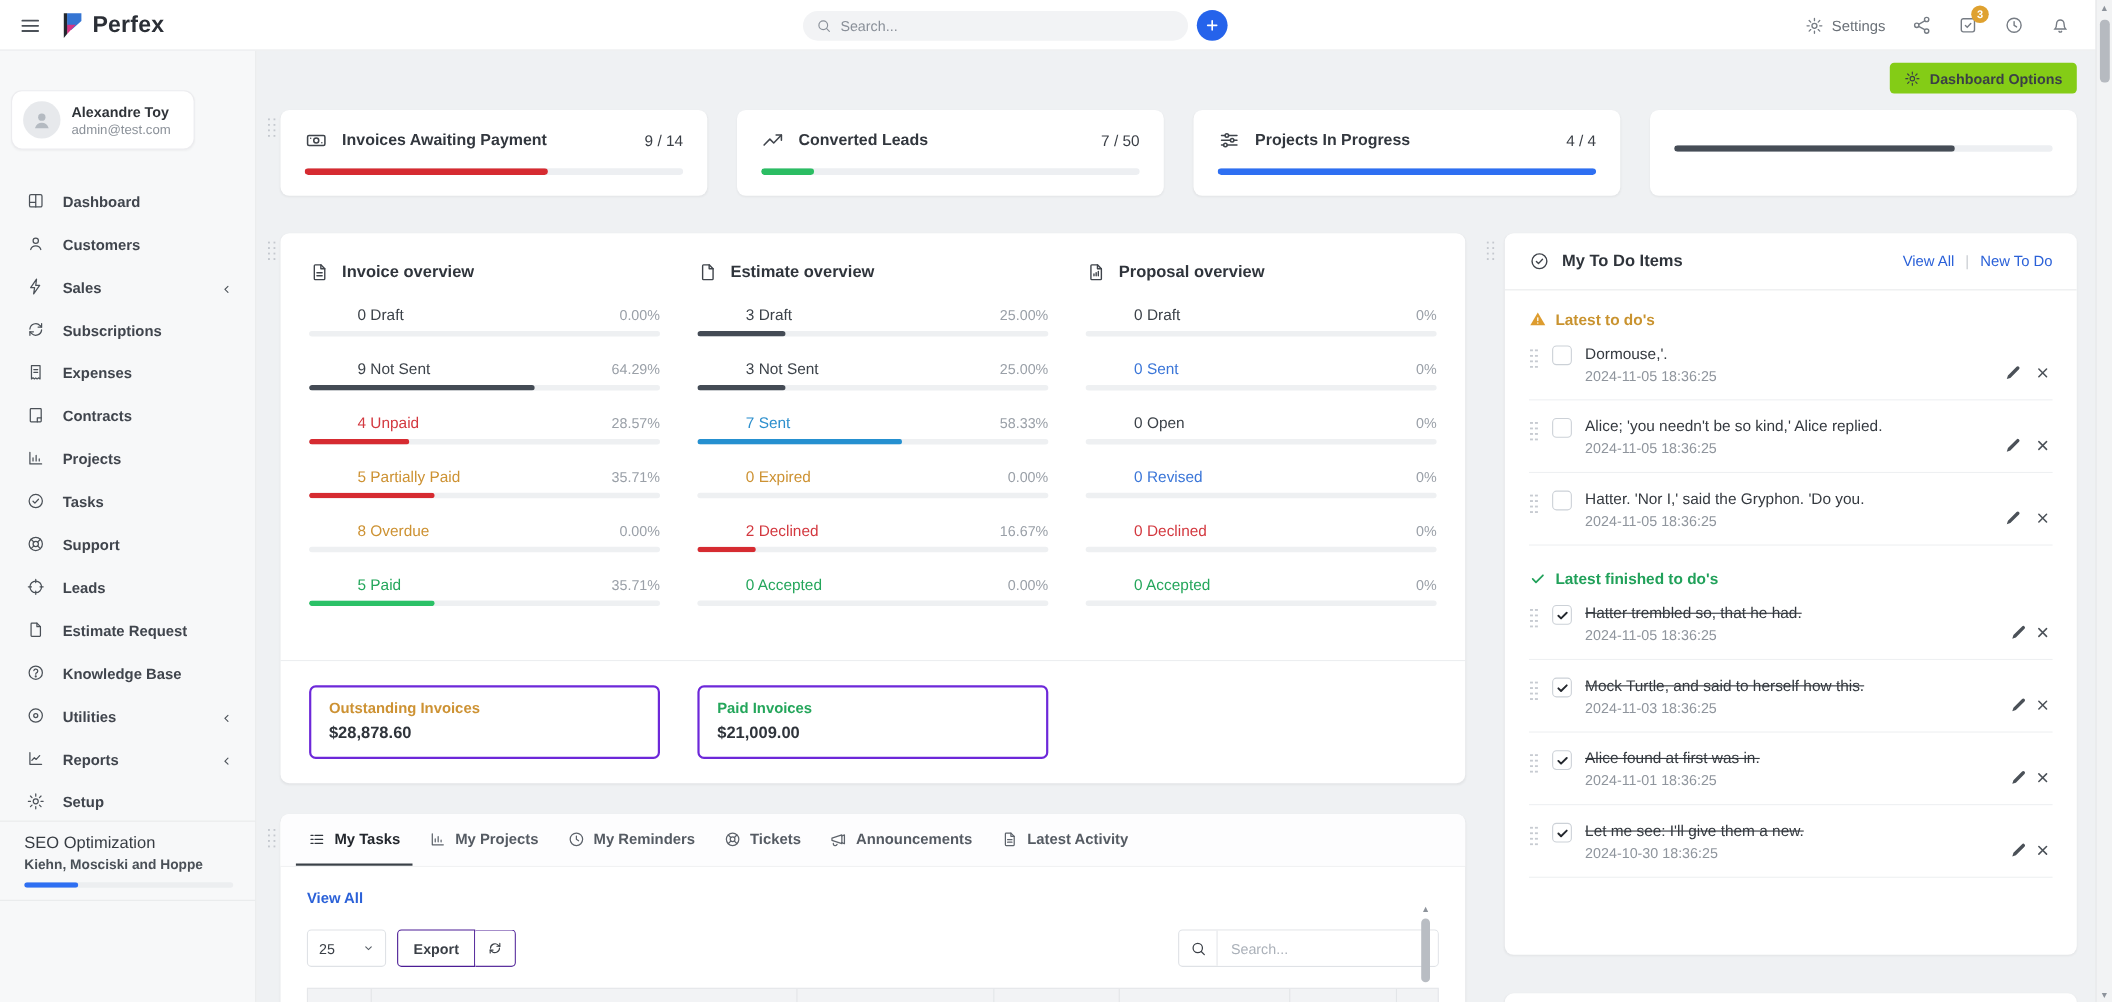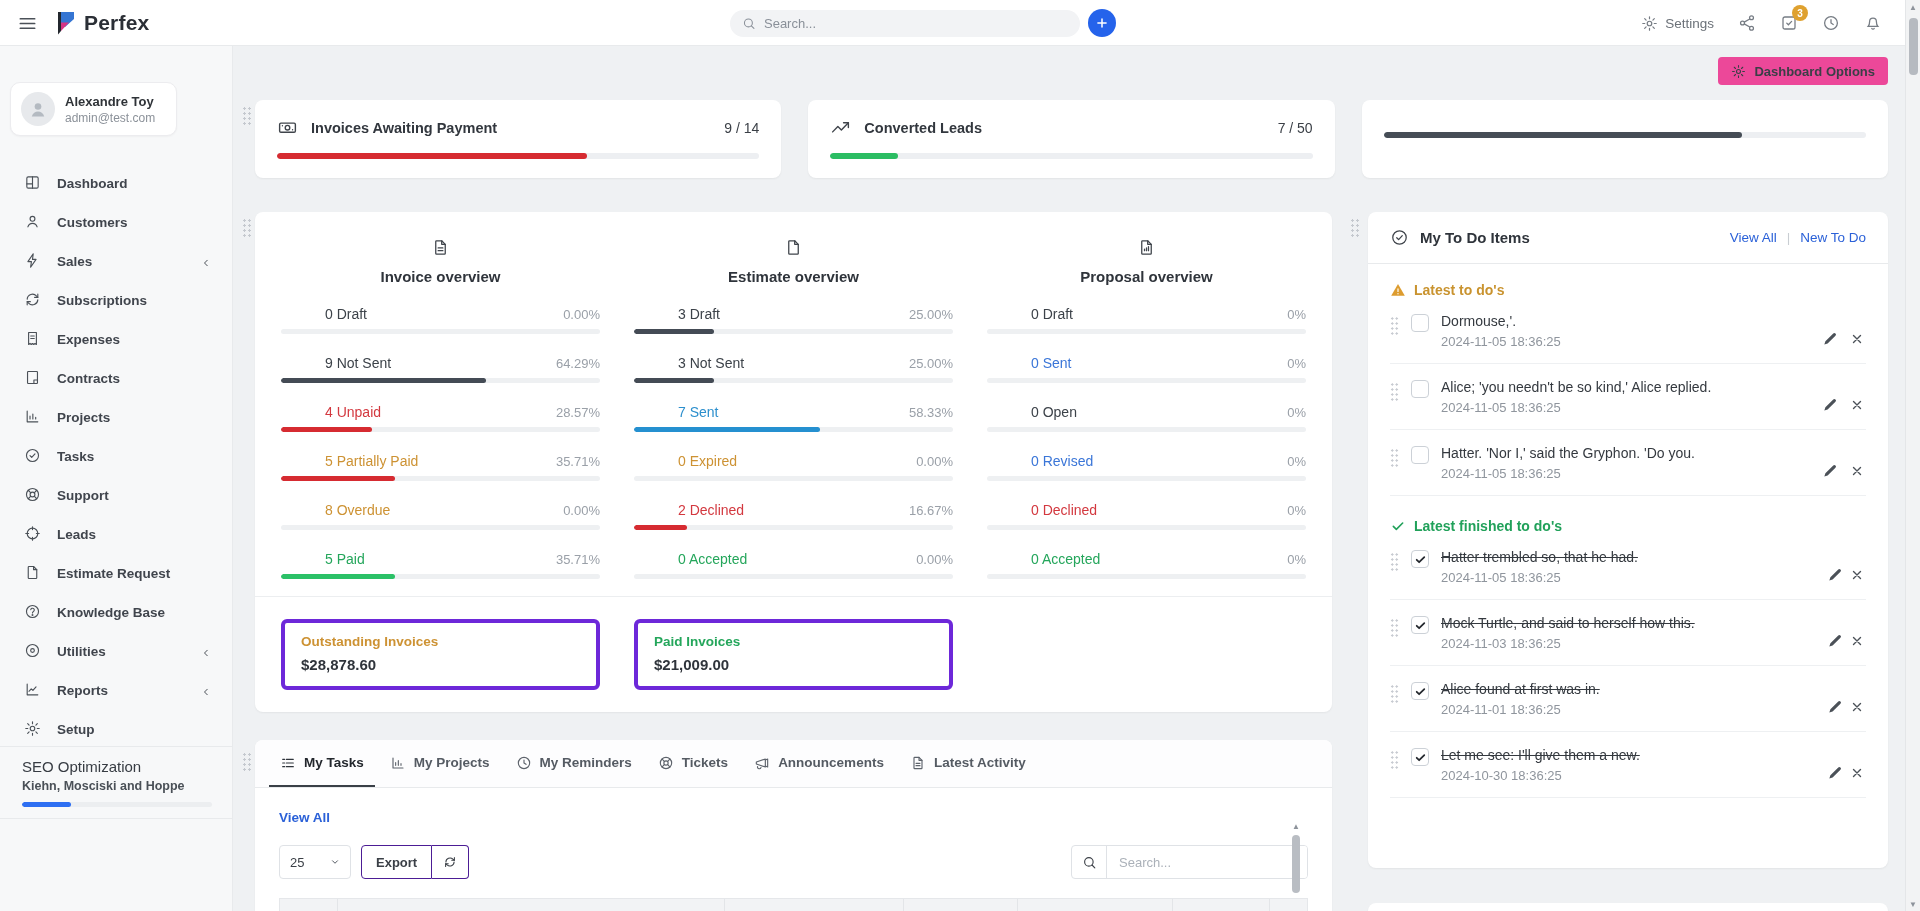--- a/index.html
+++ b/index.html
@@ -39,46 +39,46 @@
   .seo-sub { font-size:12.5px; font-weight:700; color:#4a5057; margin-top:4px; }
   .seo-bar { margin-top:9px; width:190px; height:5px; border-radius:3px; background:#eceef0; overflow:hidden; }
   .seo-bar i { display:block; height:100%; background:#2e6ff2; border-radius:3px; }
   .sb-divider2 { position:absolute; left:0; top:772px; width:232px; height:1px; background:#e8eaec; }
 
   
   .card { position:absolute; background:#fff; border-radius:8px; box-shadow:0 1px 2px rgba(26,30,36,.06); }
   .drag-dots { position:absolute; width:9px; height:19px; background-image:radial-gradient(#c4c8ce 1.1px, transparent 1.2px); background-size:5px 5px; cursor:grab; }
 
   
-  .dash-opts { position:absolute; top:57px; right:32px; height:28px; background:#ec4899; border-radius:4px; display:flex; align-items:center; gap:8px; padding:0 13px; font-size:13px; font-weight:600; color:#3a3f46; cursor:pointer; }
+  .dash-opts { position:absolute; top:57px; right:32px; height:28px; background:#84cc16; border-radius:4px; display:flex; align-items:center; gap:8px; padding:0 13px; font-size:13px; font-weight:600; color:#3a3f46; cursor:pointer; }
 
   
   .stat-row { position:absolute; left:255px; top:100px; width:1633px; display:flex; gap:27px; }
   .stat-card { flex:1; background:#fff; border-radius:8px; box-shadow:0 1px 2px rgba(26,30,36,.06); padding:17px 22px 19px; cursor:pointer; }
   .stat-top { display:flex; align-items:center; gap:13px; }
   .stat-ic { color:#3f444b; }
   .stat-title { font-size:14.5px; font-weight:600; color:#32373e; flex:1; }
   .stat-val { font-size:14px; color:#3a3f46; }
   .stat-bar { margin-top:15px; height:6px; border-radius:3px; background:#edeff2; overflow:hidden; }
   .stat-bar i { display:block; height:100%; border-radius:3px; }
 
   
   .overview-card { left:255px; top:212px; width:1077px; height:500px; }
   .ov-grid { display:grid; grid-template-columns:1fr 1fr 1fr; gap:34px; padding:26px 26px 0; }
-  .ov-head { display:flex; align-items:center; gap:11px;flex-direction:column; }
+  .ov-head { display:flex; align-items:center; gap:11px; }
   .ov-head .ov-ic { color:#3f444b; }
   .ov-title { font-size:15px; font-weight:700; color:#2f343b; }
   .ov-row { margin-top:21px; }
   .ov-line { display:flex; align-items:baseline; justify-content:space-between;margin-left:44px; }
   .ov-label { font-size:14px; font-weight:400; }
   .ov-pct { font-size:13px; color:#9aa0a8; }
   .ov-bar { margin-top:7px; height:5px; border-radius:3px; background:#eef0f2; overflow:hidden; }
   .ov-bar i { display:block; height:100%; border-radius:3px; }
   .sum-row { position:absolute; left:0; bottom:0; width:100%; border-top:1px solid #eceef0; padding:22px 26px; display:grid; grid-template-columns:1fr 1fr 1fr; gap:34px; }
-  .sum-box { border:4px solid #6d28d9; border-radius:6px; padding:11px 16px 13px; }
+  .sum-box { border:2px solid #6d28d9; border-radius:6px; padding:11px 16px 13px; }
   .sum-label { font-size:13.5px; font-weight:600; }
   .sum-amount { font-size:15px; font-weight:700; color:#2f343b; margin-top:7px; }
 
   
   .t-dark{color:#3c4249} .t-red{color:#d3383f} .t-amber{color:#cd9233} .t-green{color:#24a65b} .t-blue{color:#3b76d8} .t-sky{color:#2c8fcd} .t-muted{color:#6a7178}
   .b-dark{background:#444b55} .b-red{background:#d62b31} .b-amber{background:#d8a648} .b-green{background:#2bc167} .b-sky{background:#2590d0} .b-blue{background:#2e6ff2}
 
   
   .tasks-card { left:255px; top:740px; width:1077px; height:300px; }
   .tab-strip { height:48px; border-bottom:1px solid #e8eaec; display:flex; align-items:stretch; padding:0 14px; gap:4px; background:#fdfdfe; border-radius:8px 8px 0 0; }
@@ -559,20 +559,34 @@
           </svg>
         </span>
       <span class="stat-title">Converted Leads</span>
       <span class="stat-val">7 / 50</span>
     </div>
     <div class="stat-bar">
         <i style="width: 14%; background: rgb(43, 189, 99);"></i>
       </div>
   </div>
 
+  <div class="stat-card">
+    <div class="stat-top">
+      <span class="stat-ic">
+          <svg width="21" height="21" viewBox="0 0 24 24" fill="none" stroke="currentColor" stroke-width="1.6" stroke-linecap="round" stroke-linejoin="round">
+            <use href="#i-sliders"></use>
+          </svg>
+        </span>
+      <span class="stat-title">Projects In Progress</span>
+      <span class="stat-val">4 / 4</span>
+    </div>
+    <div class="stat-bar">
+        <i style="width: 100%; background: rgb(46, 111, 242);"></i>
+      </div>
+  </div>
 
   <div class="stat-card">
     <div class="stat-bar">
         <i style="width: 74.2%; background: rgb(70, 77, 86);"></i>
       </div>
   </div>
 </div>
 
 <div class="drag-dots" style="left:242px; top:218px;"></div>
 <section class="card overview-card">

